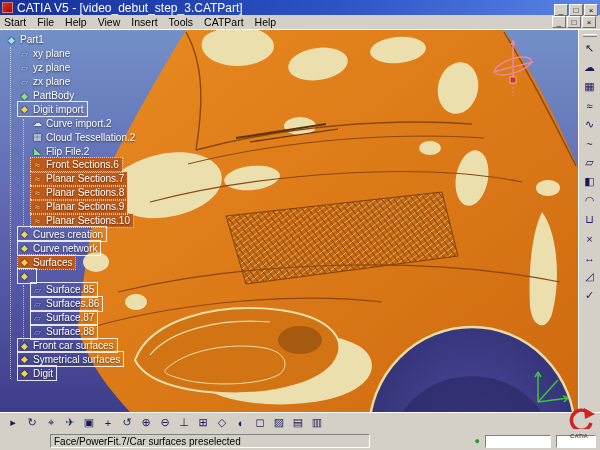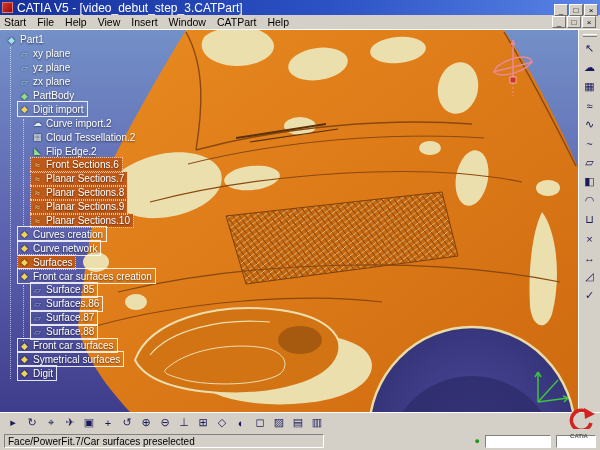--- a/index.html
+++ b/index.html
@@ -56,21 +56,21 @@
 
   
   .bottom-toolbar { height:20px; background:#d4d0c8; border-top:1px solid #fff;
     display:flex; align-items:center; padding:0 4px; gap:1px; }
 
   
   .statusbar { height:18px; background:#d4d0c8; display:flex; align-items:center;
     font-size:10px; padding:0 4px; gap:5px; color:#000; }
   .status-msg { width:320px; height:14px; line-height:13px; padding:0 3px;
     border:1px solid; border-color:#808080 #fff #fff #808080;
-    white-space:nowrap; overflow:hidden; }
+    white-space:nowrap; overflow:hidden;margin-left:46px; }
   .status-spacer { flex:1; }
   .session-icon { color:#1d9a1d; font-size:9px; }
   .status-input { height:13px; width:66px; border:1px solid; border-color:#808080 #fff #fff #808080;
     background:#fff; font-size:9px; padding:0 2px; font-family:inherit; }
   .status-input.small { width:40px; }
   .catia-logo { position:absolute; right:3px; bottom:13px; width:36px; height:30px; z-index:10;
     text-align:center; }
   .logo-text { font-size:6px; font-weight:bold; color:#555; display:block; line-height:6px; }
 </style>
 </head>
@@ -78,21 +78,21 @@
 
 <div class="app">
 
   <div class="titlebar">
     <span class="app-icon"></span>
     <span class="title">CATIA V5 - [video_debut_step_3.CATPart]</span>
     <span id="win-controls"><button class="win-btn">_</button><button class="win-btn">□</button><button class="win-btn">×</button></span>
   </div>
 
   <div class="menubar">
-    <span id="menu-items"><span class="menu-item">Start</span><span class="menu-item">File</span><span class="menu-item">Help</span><span class="menu-item">View</span><span class="menu-item">Insert</span><span class="menu-item">Window</span><span class="menu-item">CATPart</span><span class="menu-item">Help</span></span>
+    <span id="menu-items"><span class="menu-item">Start</span><span class="menu-item">File</span><span class="menu-item">Help</span><span class="menu-item">View</span><span class="menu-item">Insert</span><span class="menu-item">Tools</span><span class="menu-item">CATPart</span><span class="menu-item">Help</span></span>
     <span class="doc-controls" id="doc-controls">
         <button class="doc-btn">_</button>
         <button class="doc-btn">□</button>
         <button class="doc-btn">×</button>
       </span>
   </div>
 
   <div class="main">
     <div class="viewport">
 
@@ -220,21 +220,21 @@
           <div class="tree-item normal" style="margin-left: 28px;">
             <span class="t-icon" style="color: rgb(226, 236, 244);">☁</span>
             <span class="t-label">Curve import.2</span>
           </div>
           <div class="tree-item normal" style="margin-left: 28px;">
             <span class="t-icon" style="color: rgb(226, 236, 244);">▦</span>
             <span class="t-label">Cloud Tessellation.2</span>
           </div>
           <div class="tree-item normal" style="margin-left: 28px;">
             <span class="t-icon" style="color: rgb(140, 224, 140);">◣</span>
-            <span class="t-label">Flip Edge.2</span>
+            <span class="t-label">Flip File.2</span>
           </div>
           <div class="tree-item selected" style="margin-left: 28px;">
             <span class="t-icon" style="color: rgb(246, 233, 160);">≈</span>
             <span class="t-label">Front Sections.6</span>
           </div>
           <div class="tree-item selected" style="margin-left: 28px;">
             <span class="t-icon" style="color: rgb(246, 233, 160);">≈</span>
             <span class="t-label">Planar Sections.7</span>
           </div>
           <div class="tree-item selected" style="margin-left: 28px;">
@@ -256,21 +256,20 @@
           <div class="tree-item boxed" style="margin-left: 15px;">
             <span class="t-icon" style="color: rgb(238, 212, 92);">◆</span>
             <span class="t-label">Curve network</span>
           </div>
           <div class="tree-item selected" style="margin-left: 15px;">
             <span class="t-icon" style="color: rgb(238, 212, 92);">◆</span>
             <span class="t-label">Surfaces</span>
           </div>
           <div class="tree-item boxed" style="margin-left: 15px;">
             <span class="t-icon" style="color: rgb(238, 212, 92);">◆</span>
-            <span class="t-label">Front car surfaces creation</span>
           </div>
           <div class="tree-item boxed" style="margin-left: 28px;">
             <span class="t-icon" style="color: rgb(154, 182, 246);">▱</span>
             <span class="t-label">Surface.85</span>
           </div>
           <div class="tree-item boxed" style="margin-left: 28px;">
             <span class="t-icon" style="color: rgb(154, 182, 246);">▱</span>
             <span class="t-label">Surfaces.86</span>
           </div>
           <div class="tree-item boxed" style="margin-left: 28px;">

